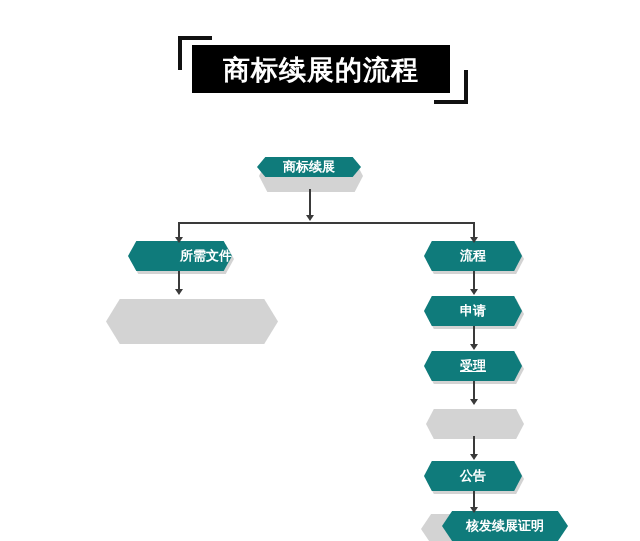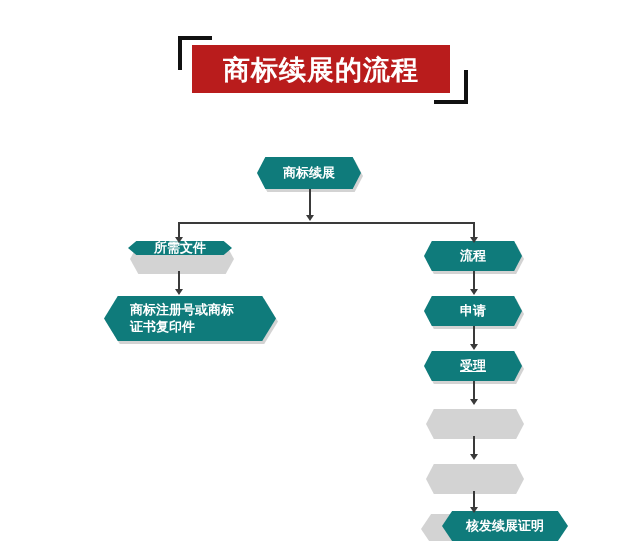--- a/index.html
+++ b/index.html
@@ -48,21 +48,21 @@
     width: 34px;
     height: 34px;
     border-width: 0 4px 4px 0;
   }
   .title-banner {
     position: absolute;
     left: 14px;
     top: 9px;
     width: 258px;
     height: 48px;
-    background: #b91c1c;
+    background: #000000;
     display: flex;
     align-items: center;
     justify-content: center;
   }
   .title-text {
     color: #ffffff;
     font-size: 27px;
     font-weight: bold;
     letter-spacing: 1px;
     line-height: 1;
@@ -135,50 +135,44 @@
 
   <div class="title-area">
     <div class="bracket bracket-tl"></div>
     <div class="bracket bracket-br"></div>
     <div class="title-banner">
       <span class="title-text">商标续展的流程</span>
     </div>
   </div>
 
   <div class="node-shadow" style="left:259px; top:160px; width:104px; height:32px;"></div>
-  <div class="node" style="left:257px; top:157px; width:104px; height:32px;">
+  <div class="node" style="left:257px; top:157px; width:104px; height:20px;">
     <span class="node-label">商标续展</span>
   </div>
 
   <div class="vline" style="left:309px; top:189px; height:27px;"></div>
   <div class="arrowhead" style="left:306px; top:215px;"></div>
 
   <div class="hline" style="left:178px; top:222px; width:297px;"></div>
 
   <div class="vline" style="left:178px; top:222px; height:18px;"></div>
   <div class="arrowhead" style="left:175px; top:237px;"></div>
 
   <div class="vline" style="left:473px; top:222px; height:18px;"></div>
   <div class="arrowhead" style="left:470px; top:237px;"></div>
 
   <div class="node-shadow" style="left:130px; top:244px; width:104px; height:30px;"></div>
-  <div class="node" style="left:128px; top:241px; width:104px; height:14px;">
+  <div class="node" style="left:128px; top:241px; width:104px; height:30px;justify-content:flex-end;">
     <span class="node-label">所需文件</span>
   </div>
 
   <div class="vline" style="left:178px; top:271px; height:20px;"></div>
   <div class="arrowhead" style="left:175px; top:289px;"></div>
 
   <div class="node-shadow" style="left:106px; top:299px; width:172px; height:45px;"></div>
-  <div class="node multiline" style="left:104px; top:296px; width:172px; height:45px;">
-    <span>
-      <span class="node-label">商标注册号或商标</span>
-      <span class="node-label">证书复印件</span>
-    </span>
-  </div>
 
   <div class="node-shadow" style="left:426px; top:244px; width:98px; height:30px;"></div>
   <div class="node" style="left:424px; top:241px; width:98px; height:30px;">
     <span class="node-label">流程</span>
   </div>
 
   <div class="vline" style="left:473px; top:271px; height:20px;"></div>
   <div class="arrowhead" style="left:470px; top:289px;"></div>
   <div class="node-shadow" style="left:426px; top:299px; width:98px; height:30px;"></div>
   <div class="node" style="left:424px; top:296px; width:98px; height:30px;">
@@ -192,20 +186,23 @@
     <span class="node-label">受理</span>
   </div>
 
   <div class="vline" style="left:473px; top:381px; height:20px;"></div>
   <div class="arrowhead" style="left:470px; top:399px;"></div>
   <div class="node-shadow" style="left:426px; top:409px; width:98px; height:30px;"></div>
 
   <div class="vline" style="left:473px; top:436px; height:20px;"></div>
   <div class="arrowhead" style="left:470px; top:454px;"></div>
   <div class="node-shadow" style="left:426px; top:464px; width:98px; height:30px;"></div>
+  <div class="node" style="left:424px; top:461px; width:98px; height:30px;">
+    <span class="node-label">公告</span>
+  </div>
 
   <div class="vline" style="left:473px; top:491px; height:18px;"></div>
   <div class="arrowhead" style="left:470px; top:507px;"></div>
   <div class="node-shadow" style="left:421px; top:514px; width:126px; height:30px;"></div>
   <div class="node" style="left:442px; top:511px; width:126px; height:30px;">
     <span class="node-label">核发续展证明</span>
   </div>
 
 </div>
 

